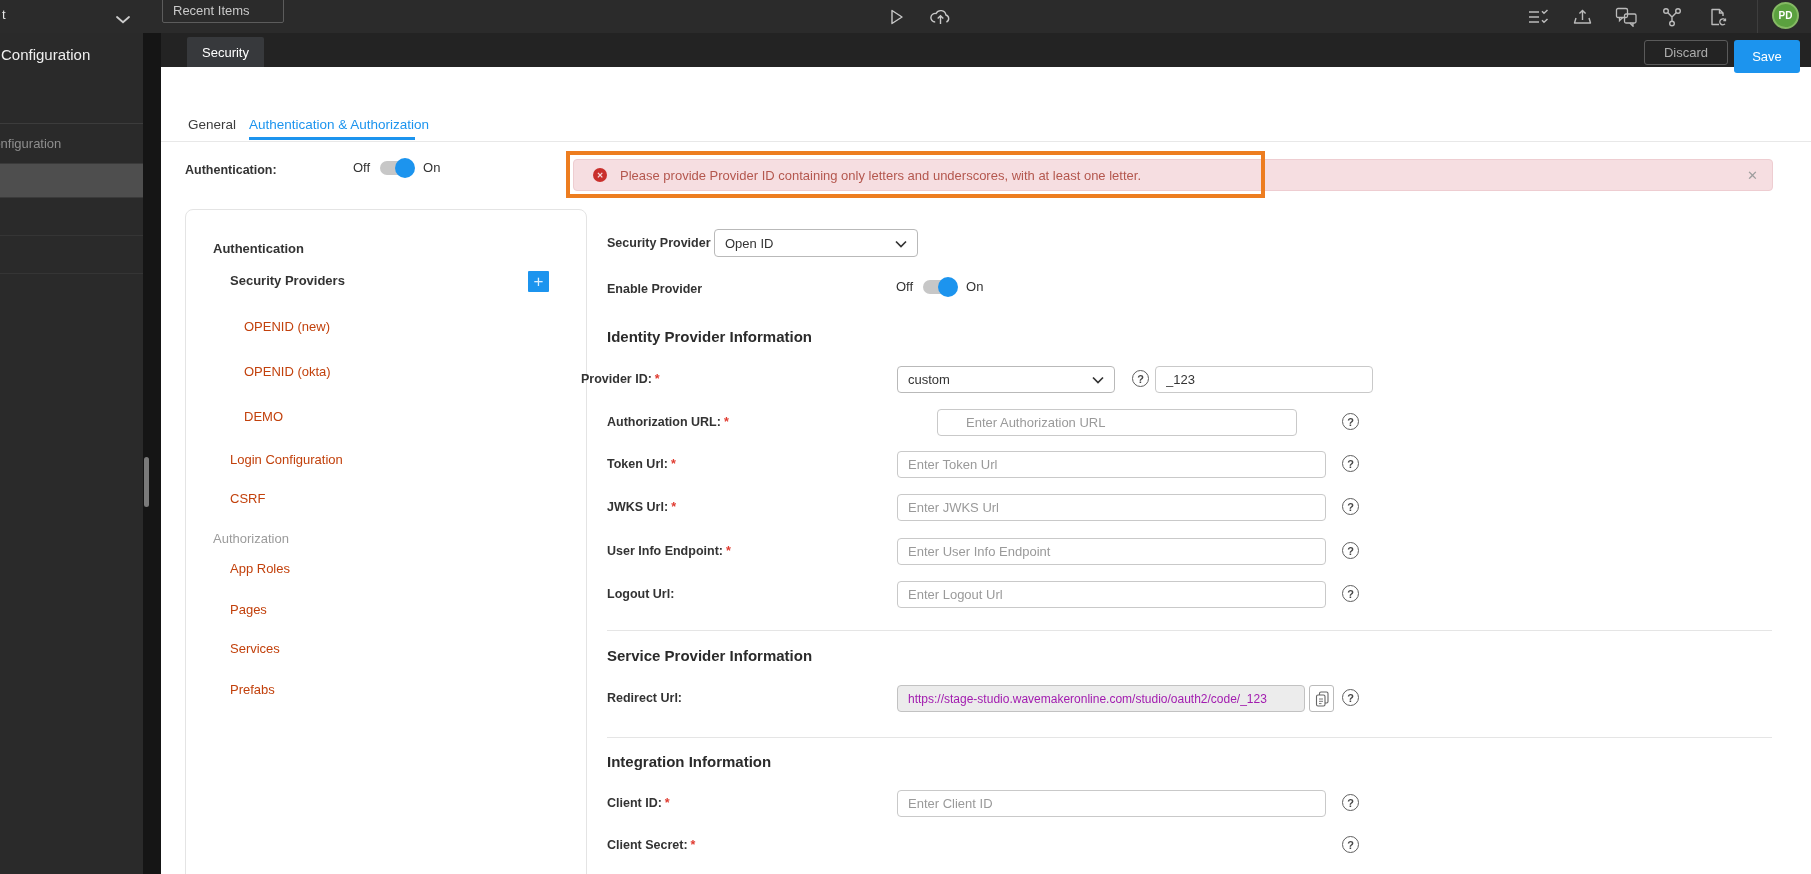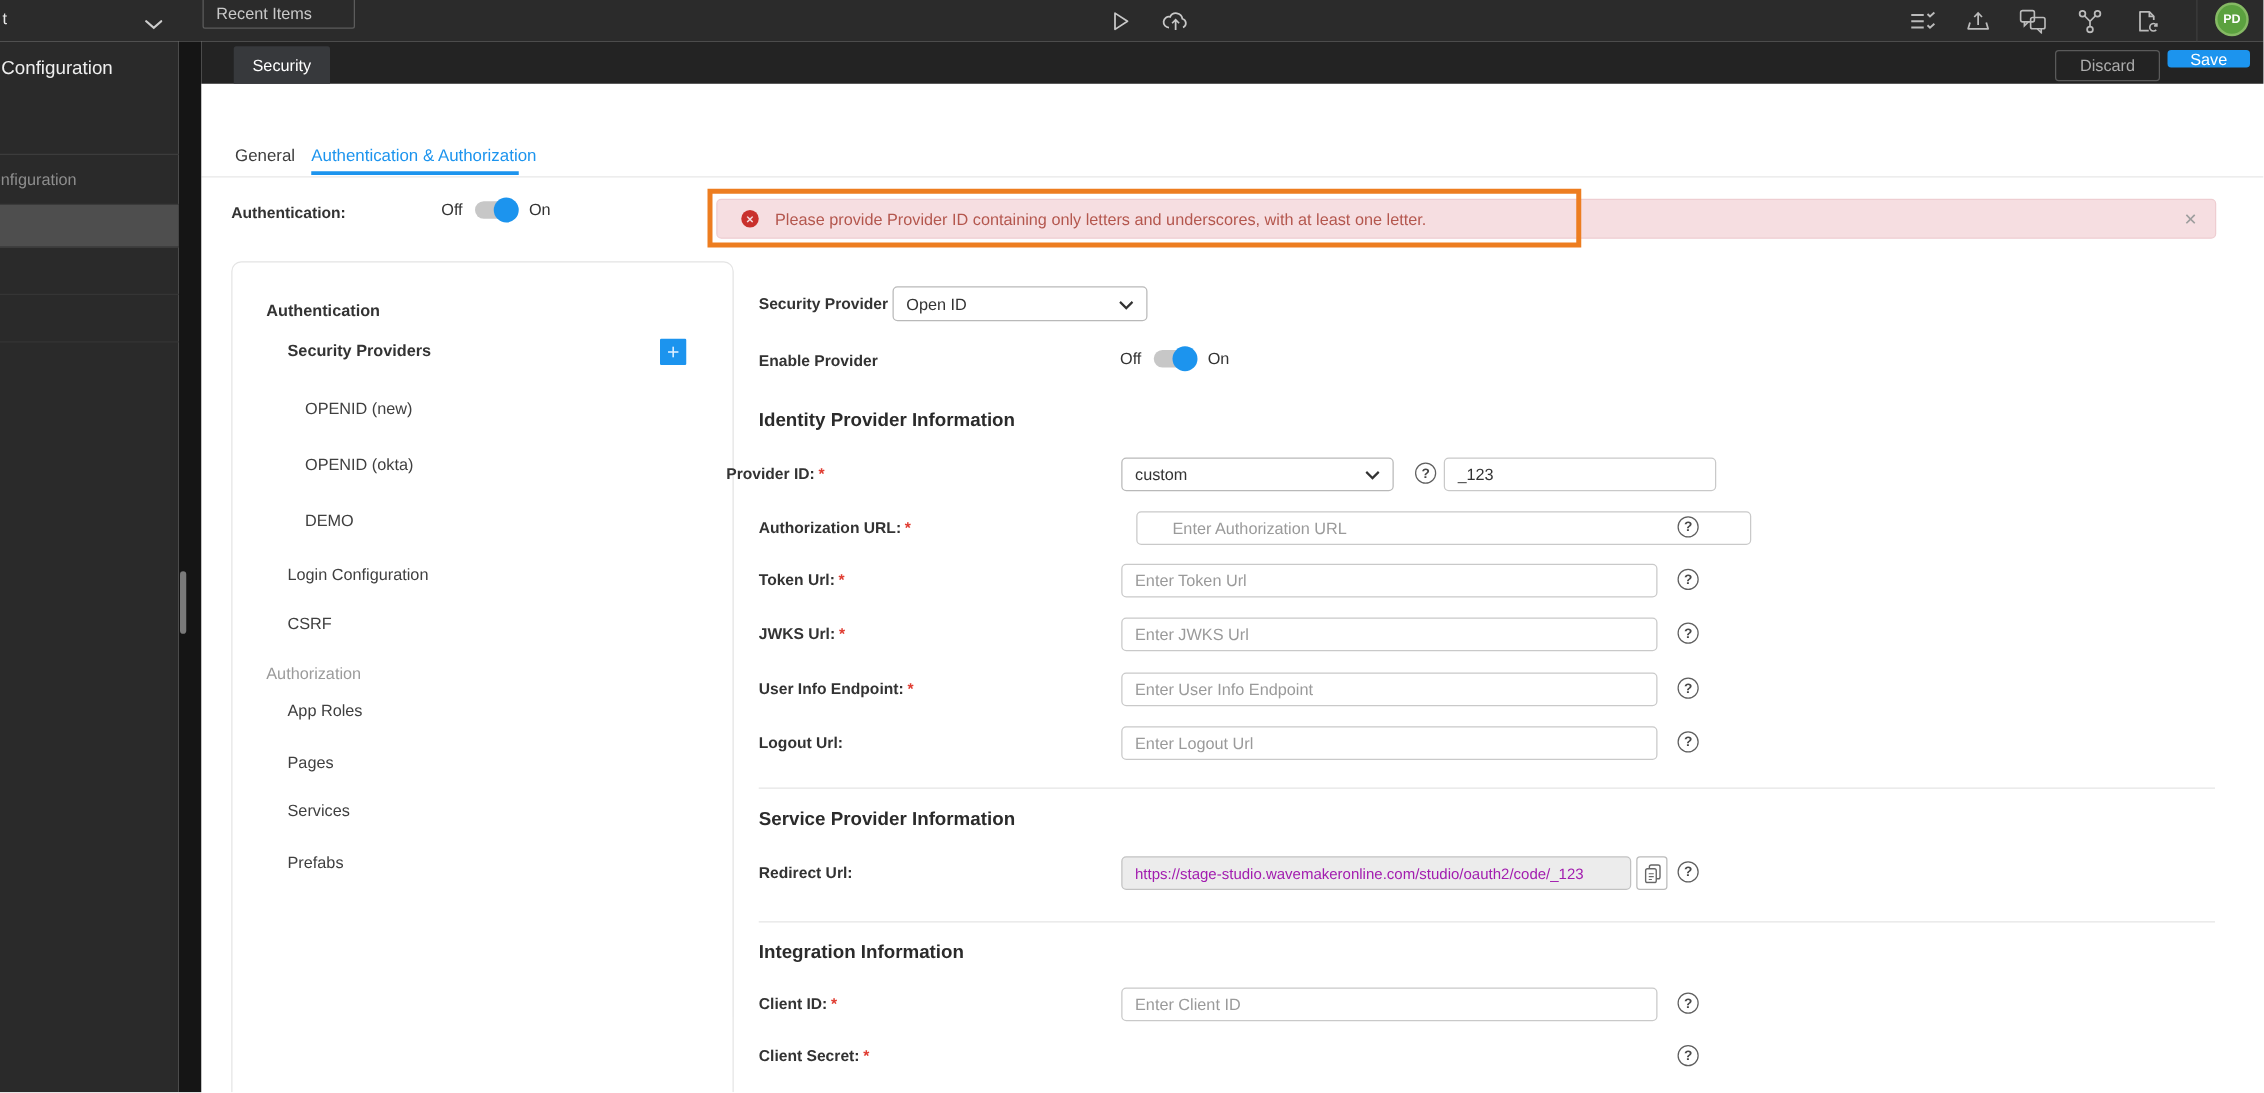--- a/index.html
+++ b/index.html
@@ -31,21 +31,21 @@
   .sb-row{height:38px;border-bottom:1px solid #353535;box-sizing:border-box;}
   .gutter{left:143px;top:33px;width:18px;height:841px;background:#151515;z-index:21;}
   .gutter-thumb{left:1px;top:424px;width:5px;height:50px;background:#7a7a7a;border-radius:3px;}
 
   
   .subheader{left:161px;top:33px;width:1650px;height:34px;background:#232323;z-index:22;}
   .sec-tab{left:26px;top:4px;height:30px;padding:0 15px;background:#37393c;color:#fff;
       display:flex;align-items:center;font-size:13px;border-radius:2px 2px 0 0;cursor:pointer;}
   .btn-discard{right:83px;top:7px;width:82px;height:23px;border:1px solid #5a5a5a;border-radius:3px;
       background:transparent;color:#adadad;font-size:13px;display:flex;align-items:center;justify-content:center;cursor:pointer;}
-  .btn-save{right:11px;top:7px;width:66px;height:14px;border-radius:3px;background:var(--accent-blue,#1a93ee);
+  .btn-save{right:11px;top:7px;width:66px;height:33px;border-radius:3px;background:var(--accent-blue,#1a93ee);
       color:#fff;font-size:13px;display:flex;align-items:center;justify-content:center;cursor:pointer;}
 
   
   .content{left:161px;top:67px;width:1650px;height:807px;background:#fff;overflow:hidden;}
   .tab{top:50px;font-size:13.5px;cursor:pointer;color:#3c3c3c;}
   .tab.active{color:var(--accent-blue,#2196f3);}
   .tab-underline{left:88px;top:70px;width:166px;height:3px;background:var(--accent-blue,#2196f3);}
   .tabs-divider{left:0;top:74px;width:1650px;height:1px;background:#e8e8e8;}
 
   .flabel{font-weight:bold;font-size:12.5px;color:#333;white-space:nowrap;text-align:right;}
@@ -65,21 +65,21 @@
   .alert-icon{width:14px;height:14px;border-radius:50%;background:var(--alert-icon,#c9302c);color:#f6dee1;
       font-size:8px;font-weight:bold;display:flex;align-items:center;justify-content:center;flex:0 0 auto;}
   .alert-msg{margin-left:13px;color:var(--alert-text,#b4574e);font-size:13px;white-space:nowrap;}
   .alert-close{margin-left:auto;color:#9e9e9e;font-size:13px;cursor:pointer;}
   .hl-box{left:405px;top:84px;width:699px;height:47px;border:4px solid var(--highlight-orange,#ed7d20);
       box-sizing:border-box;z-index:6;pointer-events:none;}
 
   
   .nav-panel{left:24px;top:142px;width:402px;height:690px;background:#fff;border:1px solid #e4e4e4;
       border-radius:8px;box-sizing:border-box;}
-  .nav-item{position:absolute;font-size:13px;color:#404040;cursor:pointer;white-space:nowrap;}
+  .nav-item{position:absolute;font-size:13px;color:#c2410c;cursor:pointer;white-space:nowrap;}
   .nav-item.b{font-weight:bold;color:#333;}
   .nav-item.muted{color:#9b9b9b;cursor:default;}
   .lvl0{left:27px;} .lvl1{left:44px;} .lvl2{left:58px;}
   .add-btn{position:absolute;left:342px;top:61px;width:21px;height:21px;background:var(--accent-blue,#2196f3);
       color:#ddefff;font-size:17px;font-weight:300;display:flex;align-items:center;justify-content:center;
       cursor:pointer;border-radius:1px;line-height:1;}
 
   
   .selectbox{border:1px solid #b9b9b9;border-radius:4px;height:28px;background:#fff;display:flex;
       align-items:center;padding:0 10px;box-sizing:border-box;cursor:pointer;color:#333;font-size:13px;}
@@ -244,21 +244,21 @@
       <span class="sel-chev">
         <svg width="12" height="8">
             <path d="M1 1.5 l5 5 l5-5" fill="none" stroke="#333" stroke-width="1.7"></path>
           </svg>
       </span>
     </div>
     <span class="abs help" style="left:971px;top:303px">?</span>
     <input class="abs tinput" style="left: 994px; top: 299px; width: 218px;" value="_123">
 
     <span class="abs flabel" style="left:446px;top:348px"><span>Authorization URL:</span><span class="req">*</span></span>
-    <input class="abs tinput" style="left: 748px; top: 342px; width: 492px; padding-left: 28px;" placeholder="Enter Authorization URL">
+    <input class="abs tinput" style="left: 776px; top: 342px; width: 360px; padding-left: 28px;" placeholder="Enter Authorization URL">
     <span class="abs help" style="left:1181px;top:346px">?</span>
 
     <span class="abs flabel" style="left:446px;top:390px"><span>Token Url:</span><span class="req">*</span></span>
     <input class="abs tinput" style="left: 736px; top: 384px; width: 429px;" placeholder="Enter Token Url">
     <span class="abs help" style="left:1181px;top:388px">?</span>
 
     <span class="abs flabel" style="left:446px;top:433px"><span>JWKS Url:</span><span class="req">*</span></span>
     <input class="abs tinput" style="left: 736px; top: 427px; width: 429px;" placeholder="Enter JWKS Url">
     <span class="abs help" style="left:1181px;top:431px">?</span>
 

